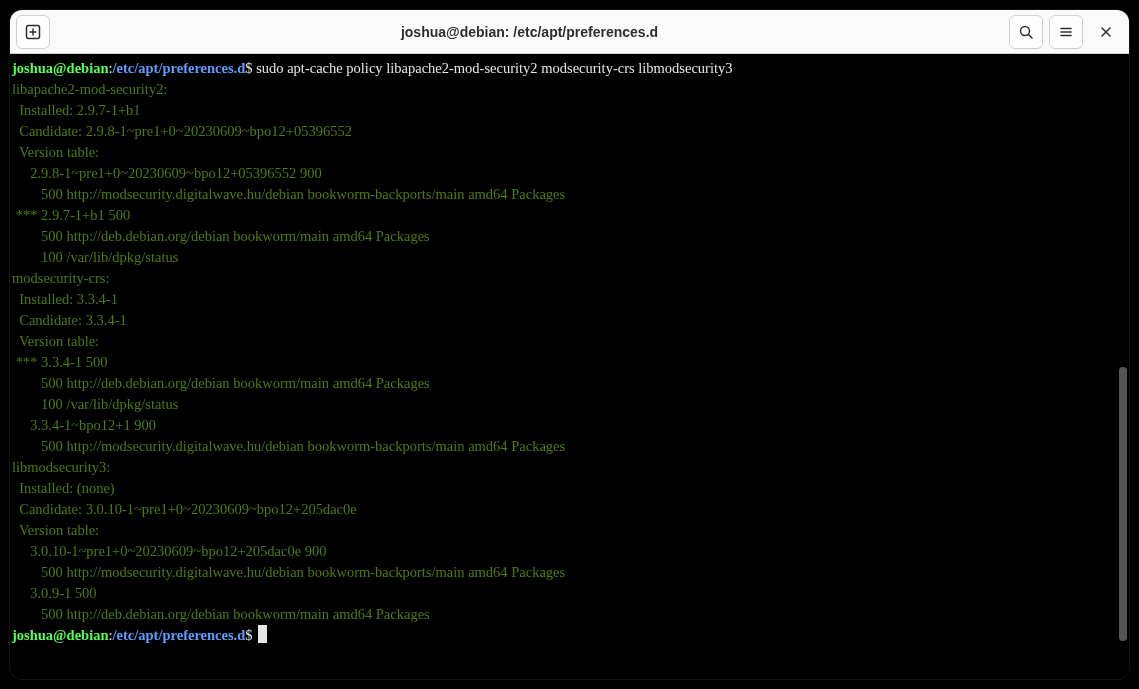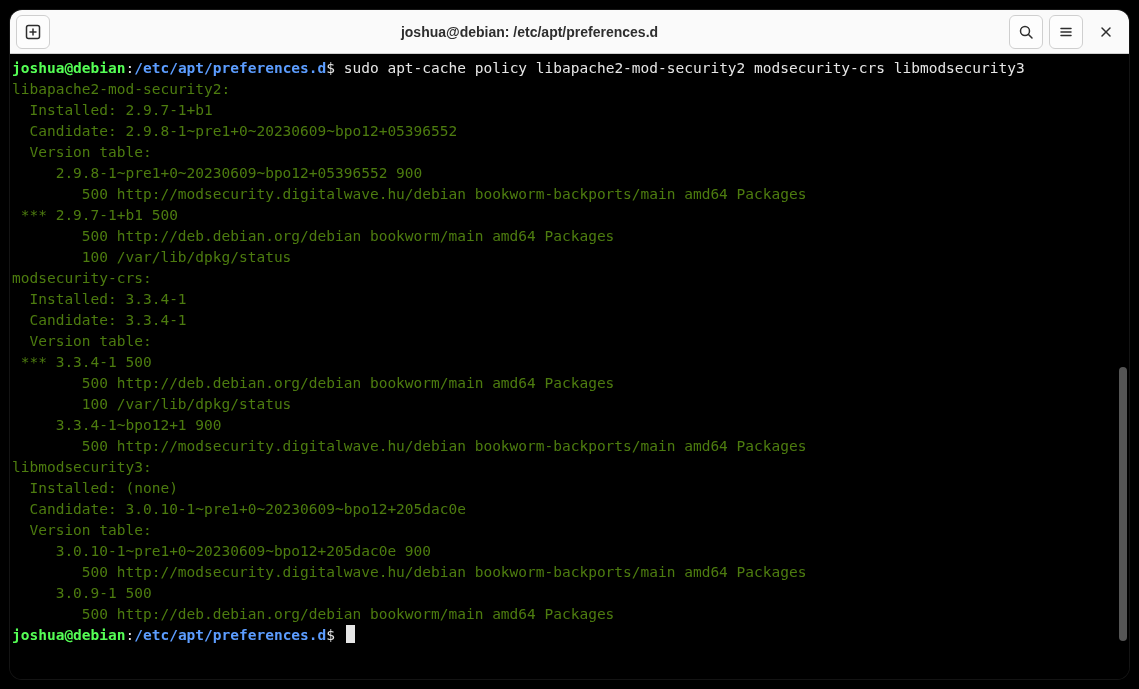--- a/index.html
+++ b/index.html
@@ -63,20 +63,21 @@
     font-family: "DejaVu Sans Mono", "Liberation Mono", Menlo, Consolas, monospace;
     font-size: 14.5px;
     line-height: 21px;
     padding: 4px 2px 4px 2px;
     overflow: hidden;
     position: relative;
   }
   .terminal-inner {
     white-space: pre;
     padding: 0 0 0 0;
+    font-family: Liberation Serif, serif;
   }
   .scrollbar {
     position: absolute;
     right: 2px;
     top: 8px;
     bottom: 8px;
     width: 8px;
   }
   .scroll-thumb {
     position: absolute;

